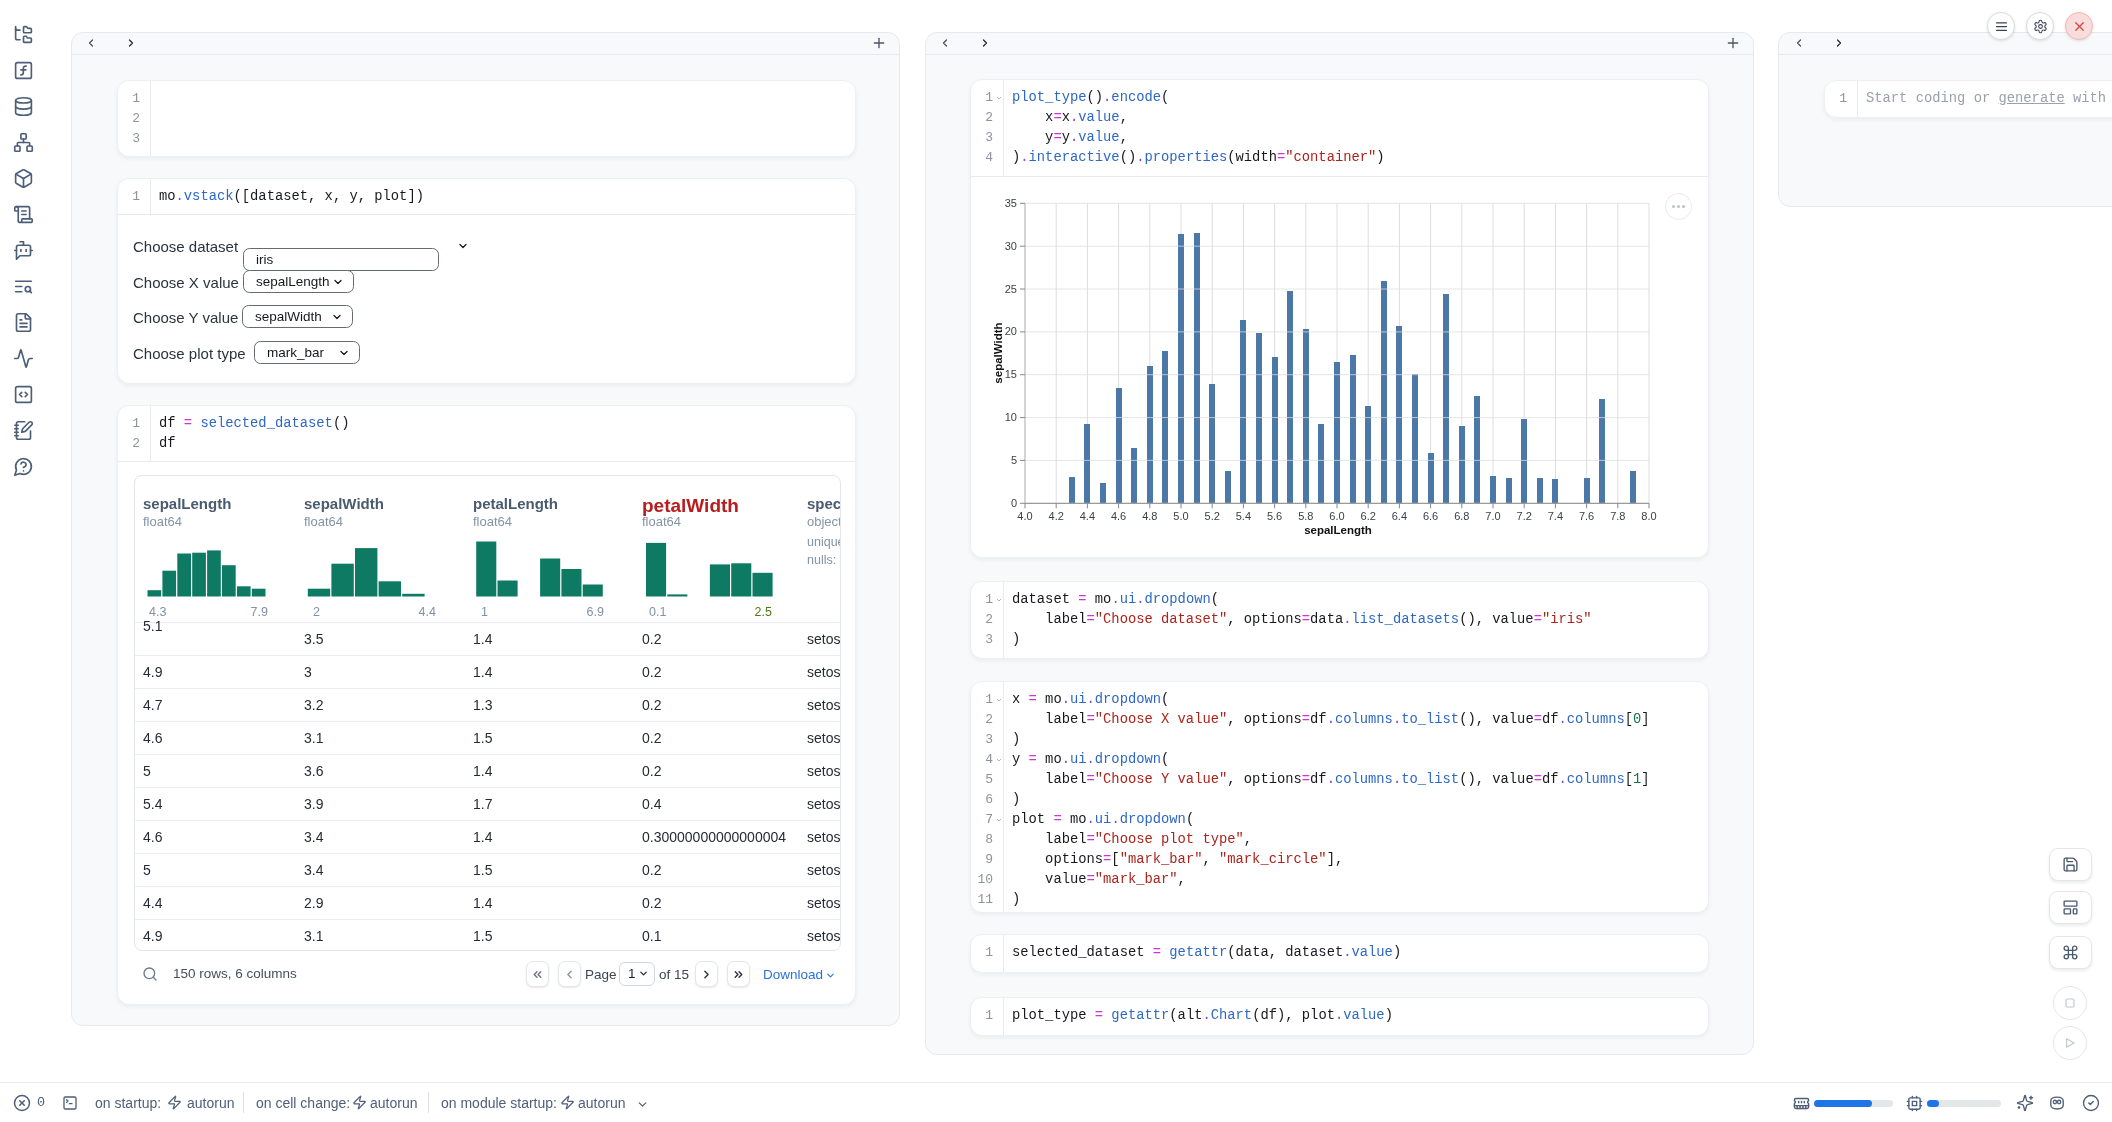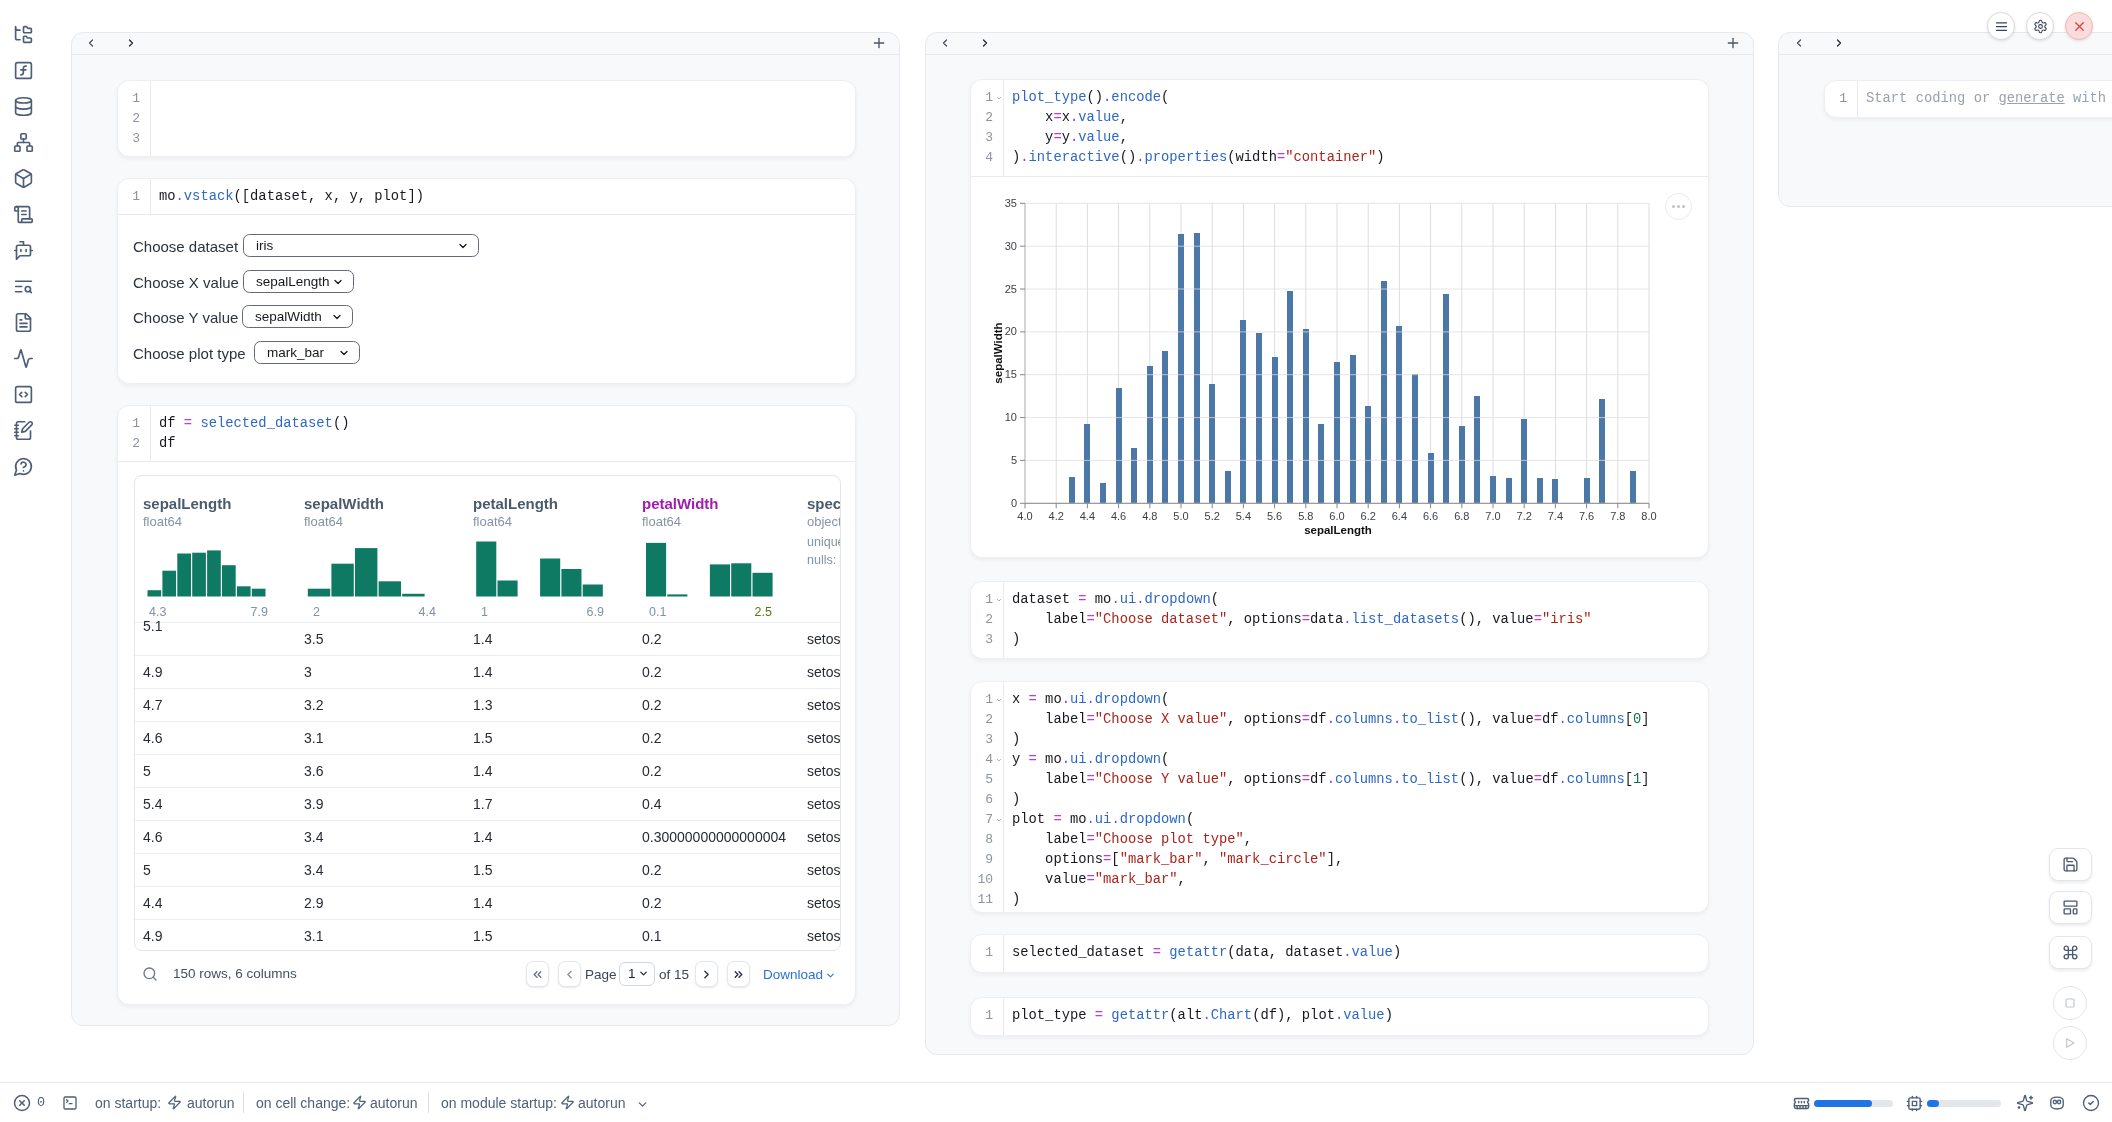--- a/index.html
+++ b/index.html
@@ -132,21 +132,21 @@
     <path d="m9 18 6-6-6-6"></path>
   </svg>
 <div class="cell" style="left:117px;top:80px;width:739px;height:77px">
     <div class="gut" style="height:75px;padding-top:8px">1<br>2<br>3</div>
   </div>
 <div class="cell" style="left:117px;top:178px;width:739px;height:206px">
     <div class="gut" style="height:35px;padding-top:8px">1</div>
     <div class="code" style="top:8px"><div>mo<span class="d">.</span><span class="f">vstack</span>([dataset, x, y, plot])</div></div>
     <div style="position:absolute;left:0;right:0;top:35px;height:1px;background:#e8eaee"></div>
     <div class="sellabel" style="left:15px;top:59px">Choose dataset</div>
-    <div class="sel" style="left:125px;top:55px;width:236px">iris</div>
+    <div class="sel" style="left:125px;top:69px;width:196px">iris</div>
     <svg style="position:absolute;left:339px;top:61px" width="12" height="12" viewBox="0 0 24 24" fill="none" stroke="#15181d" stroke-width="2.6" stroke-linecap="round" stroke-linejoin="round">
       <path d="m6 9 6 6 6-6"></path>
     </svg>
     <div class="sellabel" style="left:15px;top:95px">Choose X value</div>
     <div class="sel" style="left:125px;top:91px;width:111px">sepalLength</div>
     <svg style="position:absolute;left:214px;top:97px" width="12" height="12" viewBox="0 0 24 24" fill="none" stroke="#15181d" stroke-width="2.6" stroke-linecap="round" stroke-linejoin="round">
       <path d="m6 9 6 6 6-6"></path>
     </svg>
     <div class="sellabel" style="left:15px;top:130px">Choose Y value</div>
     <div class="sel" style="left:124px;top:126px;width:111px">sepalWidth</div>
@@ -163,21 +163,21 @@
     <div class="gut" style="height:55px;padding-top:8px">1<br>2</div>
     <div class="code" style="top:8px"><div>df <span class="o">=</span> <span class="f">selected_dataset</span>()</div><div>df</div></div>
     <div style="position:absolute;left:0;right:0;top:55px;height:1px;background:#e8eaee"></div>
     <div style="position:absolute;left:16px;top:69px;width:707px;height:476px;border:1px solid #e3e6ea;border-radius:8px;overflow:hidden;background:#fff">
       <div style="position:absolute;left:8px;top:19px;font-size:15px;font-weight:bold;color:#4a5b6e;white-space:nowrap">sepalLength</div>
       <div style="position:absolute;left:8px;top:38px;font-size:13px;color:#8494a4;white-space:nowrap">float64</div>
       <div style="position:absolute;left:169px;top:19px;font-size:15px;font-weight:bold;color:#4a5b6e;white-space:nowrap">sepalWidth</div>
       <div style="position:absolute;left:169px;top:38px;font-size:13px;color:#8494a4;white-space:nowrap">float64</div>
       <div style="position:absolute;left:338px;top:19px;font-size:15px;font-weight:bold;color:#4a5b6e;white-space:nowrap">petalLength</div>
       <div style="position:absolute;left:338px;top:38px;font-size:13px;color:#8494a4;white-space:nowrap">float64</div>
-      <div style="position:absolute;left:507px;top:19px;font-size:15px;font-weight:bold;color:#a21caf;white-space:nowrap">petalWidth</div>
+      <div style="position:absolute;left:507px;top:19px;font-size:19px;font-weight:bold;color:#b91c1c;white-space:nowrap">petalWidth</div>
       <div style="position:absolute;left:507px;top:38px;font-size:13px;color:#8494a4;white-space:nowrap">float64</div>
       <div style="position:absolute;left:672px;top:19px;font-size:15px;font-weight:bold;color:#4a5b6e;white-space:nowrap">species</div>
       <div style="position:absolute;left:672px;top:38px;font-size:13px;color:#8494a4;white-space:nowrap">object</div>
       <svg style="position:absolute;left:0;top:0" width="707" height="130" viewBox="0 0 707 130">
         <rect x="12.5" y="114.2" width="13.7" height="6.3" fill="#0f7a64"></rect>
         <rect x="27.4" y="94.7" width="13.7" height="25.8" fill="#0f7a64"></rect>
         <rect x="42.3" y="77.5" width="13.7" height="43.0" fill="#0f7a64"></rect>
         <rect x="57.2" y="76.7" width="13.7" height="43.8" fill="#0f7a64"></rect>
         <rect x="72.1" y="74.4" width="13.7" height="46.1" fill="#0f7a64"></rect>
         <rect x="87.0" y="89.2" width="13.7" height="31.3" fill="#0f7a64"></rect>

